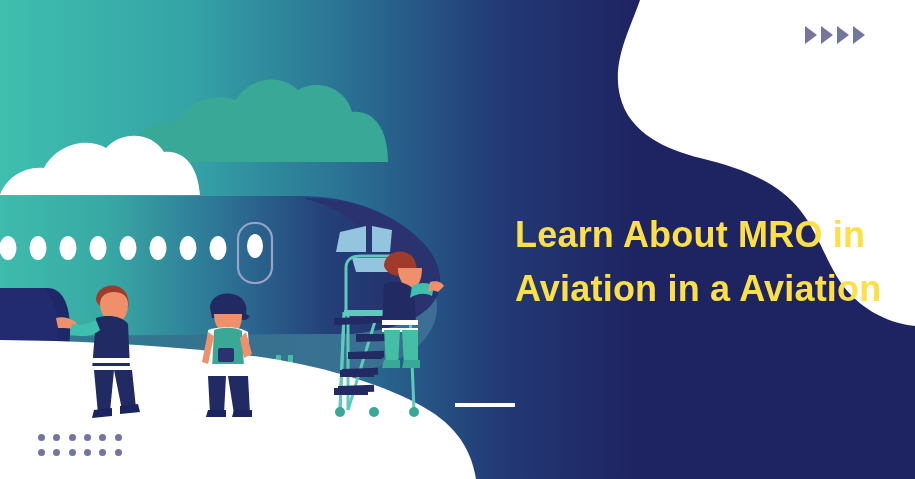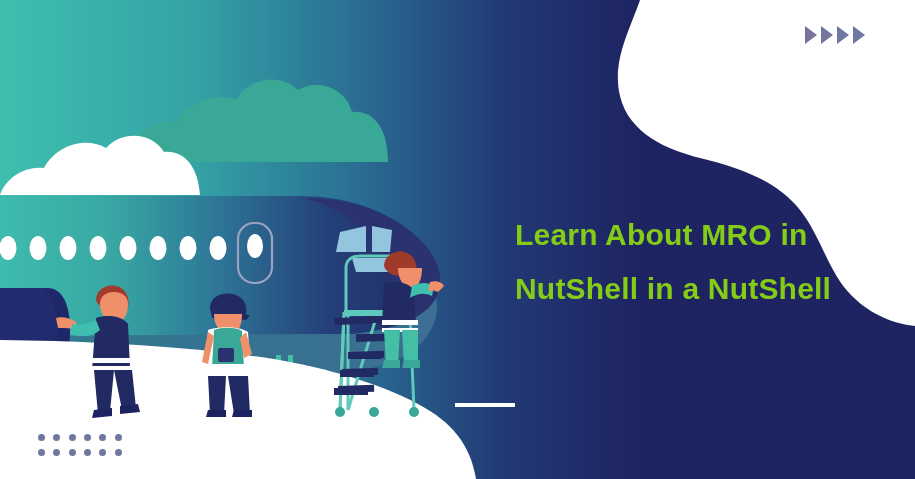--- a/index.html
+++ b/index.html
@@ -21,24 +21,24 @@
     width:915px; height:479px;
     display:block;
   }
   
   .headline {
     position:absolute;
     left:515px;
     top:208px;
     width:390px;
     z-index:40;
-    color:#84cc16;
+    color:#fde047;
     font-family:"Liberation Sans", sans-serif;
     font-weight:bold;
-    font-size:30px;
+    font-size:36px;
     line-height:54px;
     letter-spacing:0.2px;
     text-align:left;
     white-space:nowrap;
   }
   .headline .line { display:block; }
   
   .rule {
     position:absolute;
     left:455px;
@@ -289,21 +289,21 @@
                  M 402 330 L 418 330 L 418 366 L 404 366 Z"></path>
         <path fill="#3aa896" d="M 384 360 L 400 360 L 400 368 L 382 368 Z"></path>
         <path fill="#3aa896" d="M 404 360 L 420 360 L 420 368 L 402 368 Z"></path>
       </g>
 
     </g>
   </svg>
 
   <h1 class="headline">
     <span class="line">Learn About MRO in</span>
-    <span class="line">NutShell in a NutShell</span>
+    <span class="line">Aviation in a Aviation</span>
   </h1>
 
   <div class="rule"></div>
 
   <div class="arrows">
     <svg class="tri" width="14" height="20" viewBox="0 0 14 20">
       <path d="M 1 1 L 13 10 L 1 19 Z" fill="#6f76a0"></path>
       <g fill="#c6606a" opacity="0.85">
         <circle cx="4" cy="7" r="0.8"></circle>
           <circle cx="4" cy="11" r="0.8"></circle>

